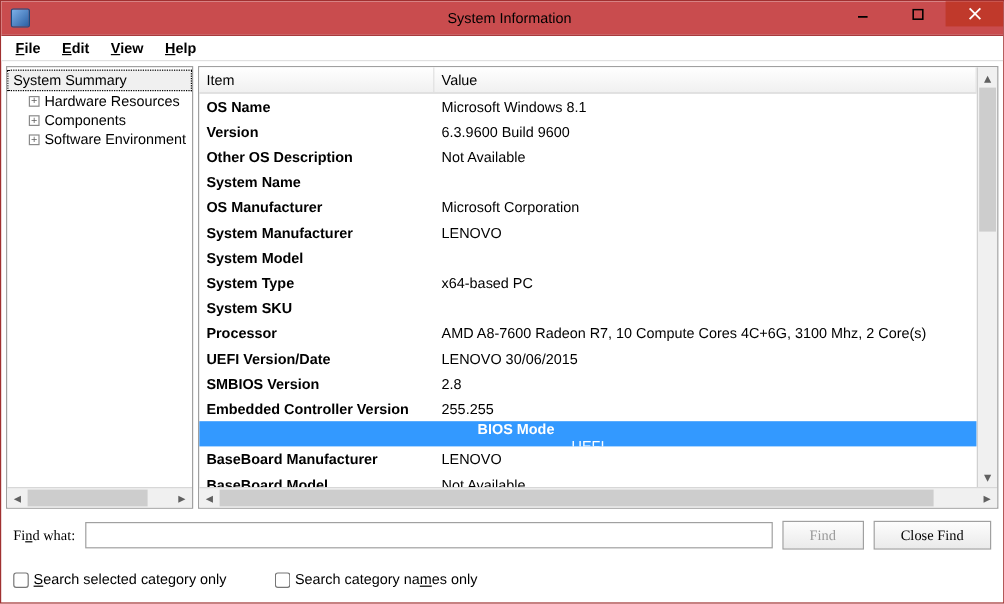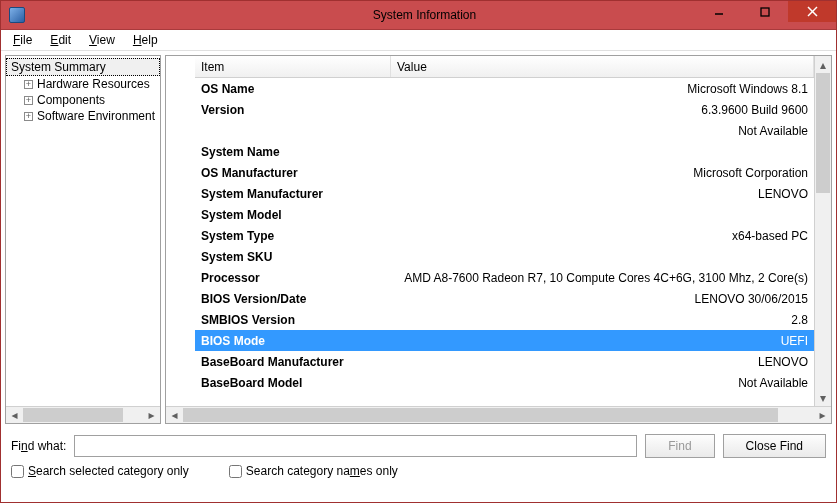--- a/index.html
+++ b/index.html
@@ -63,20 +63,21 @@
     background: #fff;
     border-bottom: 1px solid #e0e0e0;
     display: flex;
     align-items: center;
     padding: 0 4px;
     gap: 2px;
   }
   .menubar .menu-item {
     padding: 2px 8px;
     cursor: pointer;
+    font-weight: bold;
   }
   .menubar .menu-item .ul { text-decoration: underline; }
   .content {
     display: flex;
     height: 377px;
     padding: 4px;
     gap: 4px;
   }
   .panel {
     border: 1px solid #a0a0a0;
@@ -135,21 +136,20 @@
   .hscroll .thumb {
     position:absolute; top:1px; bottom:1px; left:0;
     background:#cdcdcd;
   }
   .left-panel .hscroll .thumb { width: 100px; }
   .right-panel .hscroll .thumb { width: 595px; }
   .list-wrap {
     flex:1;
     display:flex;
     overflow:hidden;
-    margin-left:29px;
   }
   .list {
     flex:1;
     overflow:hidden;
   }
   .list-header {
     display:flex;
     background: linear-gradient(#ffffff,#f0f0f0);
     border-bottom: 1px solid #d0d0d0;
     font-weight: normal;
@@ -164,40 +164,41 @@
   }
   .col-item { width: 196px; flex-shrink:0; }
   .col-value { flex:1; }
   .list-body { }
   .row {
     display:flex;
     height: 21px;
     align-items:center;
   }
   .row .c1 { width:196px; padding:0 6px; flex-shrink:0; white-space:nowrap; overflow:hidden;font-weight:bold; }
-  .row .c2 { flex:1; padding:0 6px; white-space:nowrap; overflow:hidden;text-align:right; }
-  .row.selected { background:#3399ff; color:#fff; }
+  .row .c2 { flex:1; padding:0 6px; white-space:nowrap; overflow:hidden; }
+  .row.selected { background:#3399ff; color:#fff;flex-direction:column; }
   .vscroll {
     width:17px;
     background:#f0f0f0;
     border-left:1px solid #d0d0d0;
     display:flex;flex-direction:column;
   }
   .vscroll .arrow { height:17px; display:flex;align-items:center;justify-content:center;color:#606060;cursor:pointer; }
   .vscroll .track { flex:1; position:relative; }
   .vscroll .thumb { position:absolute; left:1px; right:1px; top:0; height:120px; background:#cdcdcd; }
   .footer {
     padding: 6px 10px 8px 10px;
     border-top: 0;
   }
   .find-row {
     display:flex;
     align-items:center;
     gap:8px;
-    margin-bottom:6px;
+    margin-bottom:18px;
+    font-family:Liberation Serif, serif;
   }
   .find-label .ul { text-decoration: underline; }
   .find-input {
     flex:1;
     height:22px;
     border:1px solid #a0a0a0;
     padding:0 4px;
     font: inherit;
   }
   .btn {
@@ -286,20 +287,21 @@
         <div class="list-body" id="list-body">
             <div class="row">
               <div class="c1">OS Name</div>
               <div class="c2">Microsoft Windows 8.1</div>
             </div>
             <div class="row">
               <div class="c1">Version</div>
               <div class="c2">6.3.9600 Build 9600</div>
             </div>
             <div class="row">
+              <div class="c1">Other OS Description</div>
               <div class="c2">Not Available</div>
             </div>
             <div class="row">
               <div class="c1">System Name</div>
               <div class="c2"></div>
             </div>
             <div class="row">
               <div class="c1">OS Manufacturer</div>
               <div class="c2">Microsoft Corporation</div>
             </div>
@@ -317,26 +319,30 @@
             </div>
             <div class="row">
               <div class="c1">System SKU</div>
               <div class="c2"></div>
             </div>
             <div class="row">
               <div class="c1">Processor</div>
               <div class="c2">AMD A8-7600 Radeon R7, 10 Compute Cores 4C+6G, 3100 Mhz, 2 Core(s)</div>
             </div>
             <div class="row">
-              <div class="c1">BIOS Version/Date</div>
+              <div class="c1">UEFI Version/Date</div>
               <div class="c2">LENOVO                  30/06/2015</div>
             </div>
             <div class="row">
               <div class="c1">SMBIOS Version</div>
               <div class="c2">2.8</div>
+            </div>
+            <div class="row">
+              <div class="c1">Embedded Controller Version</div>
+              <div class="c2">255.255</div>
             </div>
             <div class="row selected">
               <div class="c1">BIOS Mode</div>
               <div class="c2">UEFI</div>
             </div>
             <div class="row">
               <div class="c1">BaseBoard Manufacturer</div>
               <div class="c2">LENOVO</div>
             </div>
             <div class="row">

